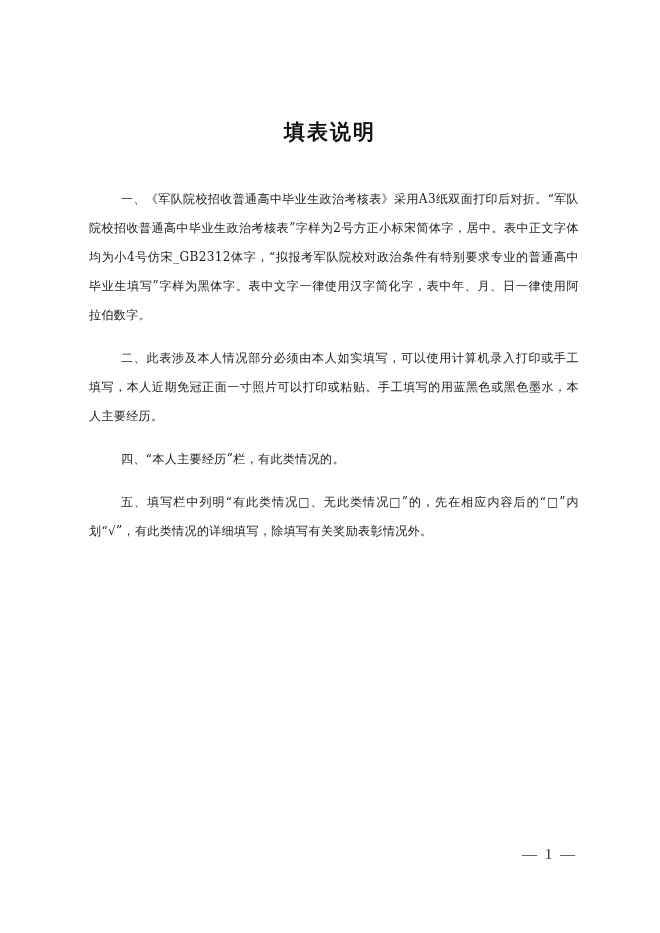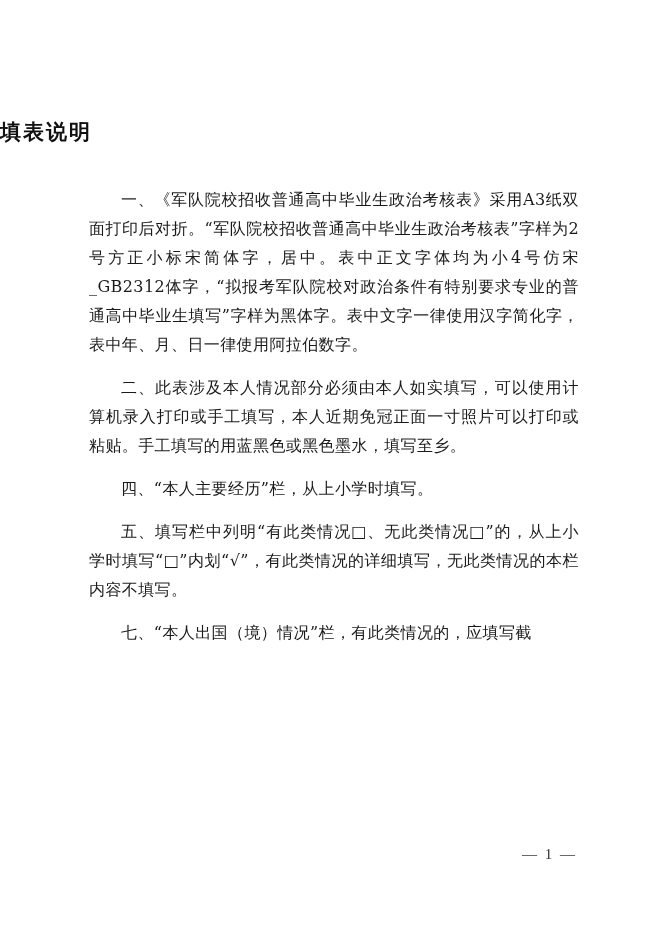--- a/index.html
+++ b/index.html
@@ -1,33 +1,32 @@
 <!DOCTYPE html>
 <html><head>
 <meta charset="utf-8">
 <style>
   html, body { margin: 0; padding: 0; background: #ffffff; }
   body { width: 660px; height: 933px; position: relative; overflow: hidden;
          font-family: "DejaVu Serif", "Liberation Serif", serif; color: #1a1a1a; }
-  .title { position: absolute; top: 118px; left: 0; width: 660px; 
+  .title { position: absolute; top: 118px; left: 0; width: 660px; text-align: center;
            font-family: "DejaVu Sans", "Liberation Sans", sans-serif;
            font-size: 21px; font-weight: bold; letter-spacing: 2px; color: #111; }
   .body { position: absolute; top: 185px; left: 89px; width: 490px; }
-  .para { margin: 0; font-size: 16px; line-height: 29px; text-indent: 32px;
+  .para { margin: 0; font-size: 12px; line-height: 29px; text-indent: 32px;
           text-align: justify; text-justify: inter-character; letter-spacing: 0.4px; }
   .para + .para { margin-top: 14px; }
   .pagenum { position: absolute; top: 846px; left: 522px; font-size: 15px;
              font-family: "Liberation Serif", serif; color: #333; letter-spacing: 2px; }
 </style>
 </head>
 <body>
 
 <div class="title">填表说明</div>
 
 <div class="body">
   <p class="para">一、《军队院校招收普通高中毕业生政治考核表》采用A3纸双面打印后对折。“军队院校招收普通高中毕业生政治考核表”字样为2号方正小标宋简体字，居中。表中正文字体均为小4号仿宋_GB2312体字，“拟报考军队院校对政治条件有特别要求专业的普通高中毕业生填写”字样为黑体字。表中文字一律使用汉字简化字，表中年、月、日一律使用阿拉伯数字。</p>
-  <p class="para">二、此表涉及本人情况部分必须由本人如实填写，可以使用计算机录入打印或手工填写，本人近期免冠正面一寸照片可以打印或粘贴。手工填写的用蓝黑色或黑色墨水，填写至乡。</p>
-  <p class="para">四、“本人主要经历”栏，从上小学时填写。</p>
-  <p class="para">五、填写栏中列明“有此类情况□、无此类情况□”的，从上小学时填写“□”内划“√”，有此类情况的详细填写，无此类情况的本栏内容不填写。</p>
-  <p class="para">七、“本人出国（境）情况”栏，有此类情况的，应填写截</p>
+  <p class="para">二、此表涉及本人情况部分必须由本人如实填写，可以使用计算机录入打印或手工填写，本人近期免冠正面一寸照片可以打印或粘贴。手工填写的用蓝黑色或黑色墨水，本人主要经历。</p>
+  <p class="para">四、“本人主要经历”栏，有此类情况的。</p>
+  <p class="para">五、填写栏中列明“有此类情况□、无此类情况□”的，先在相应内容后的“□”内划“√”，有此类情况的详细填写，除填写有关奖励表彰情况外。</p>
 </div>
 
 <div class="pagenum">— 1 —</div>
 
 </body></html>

